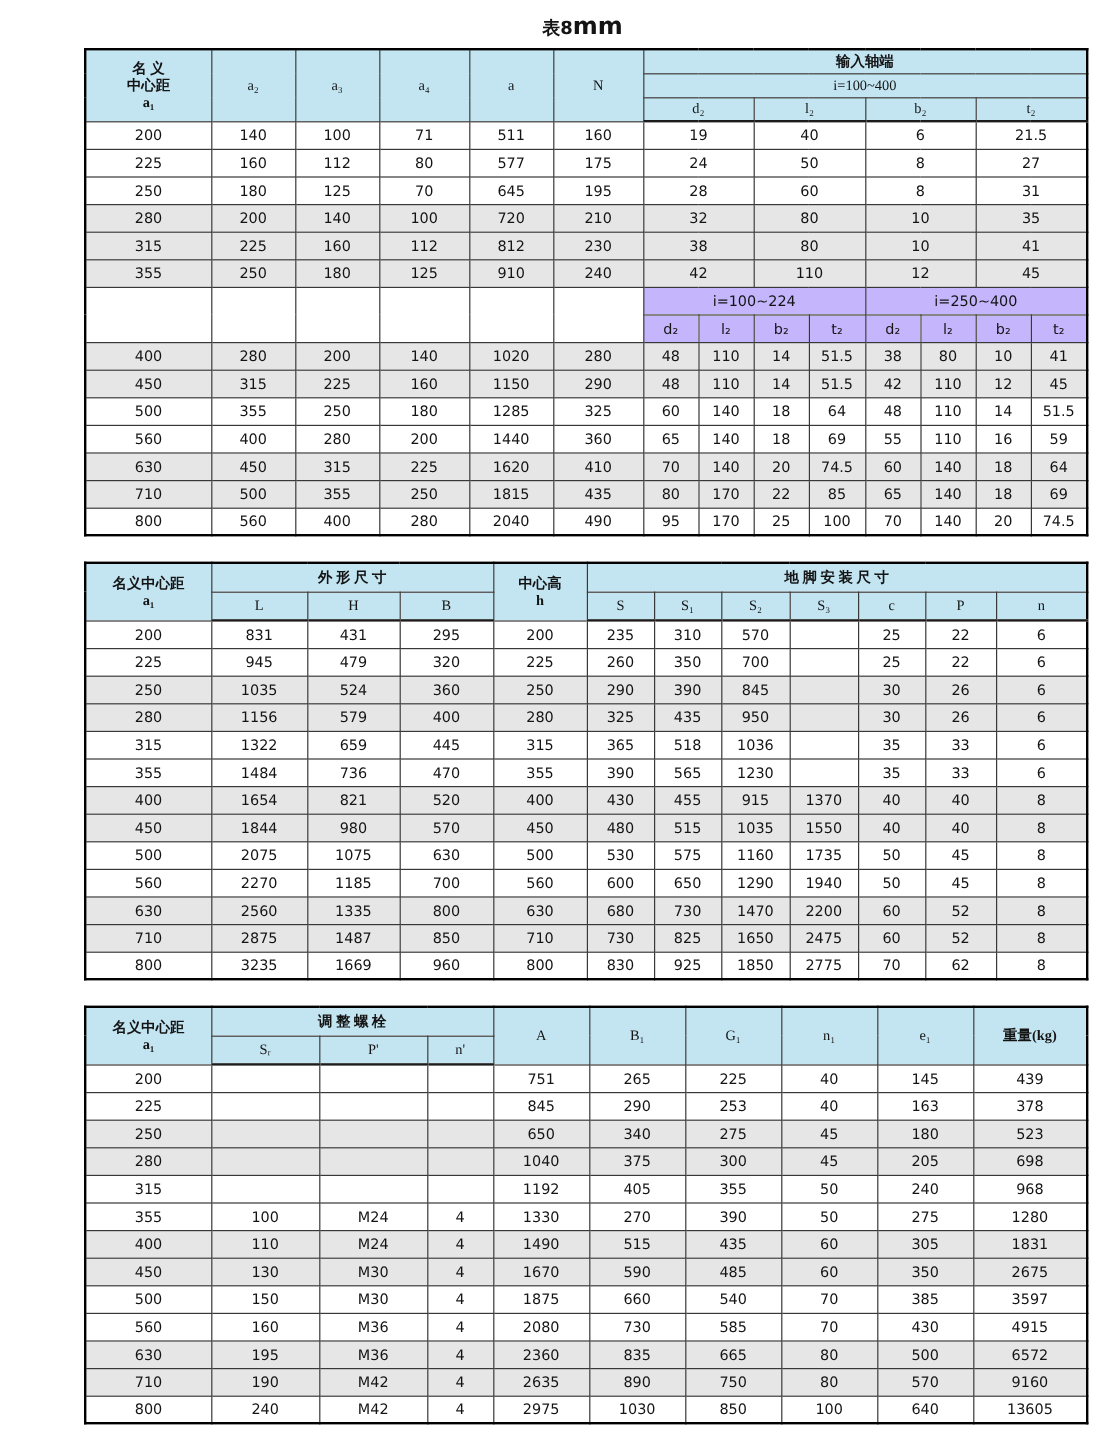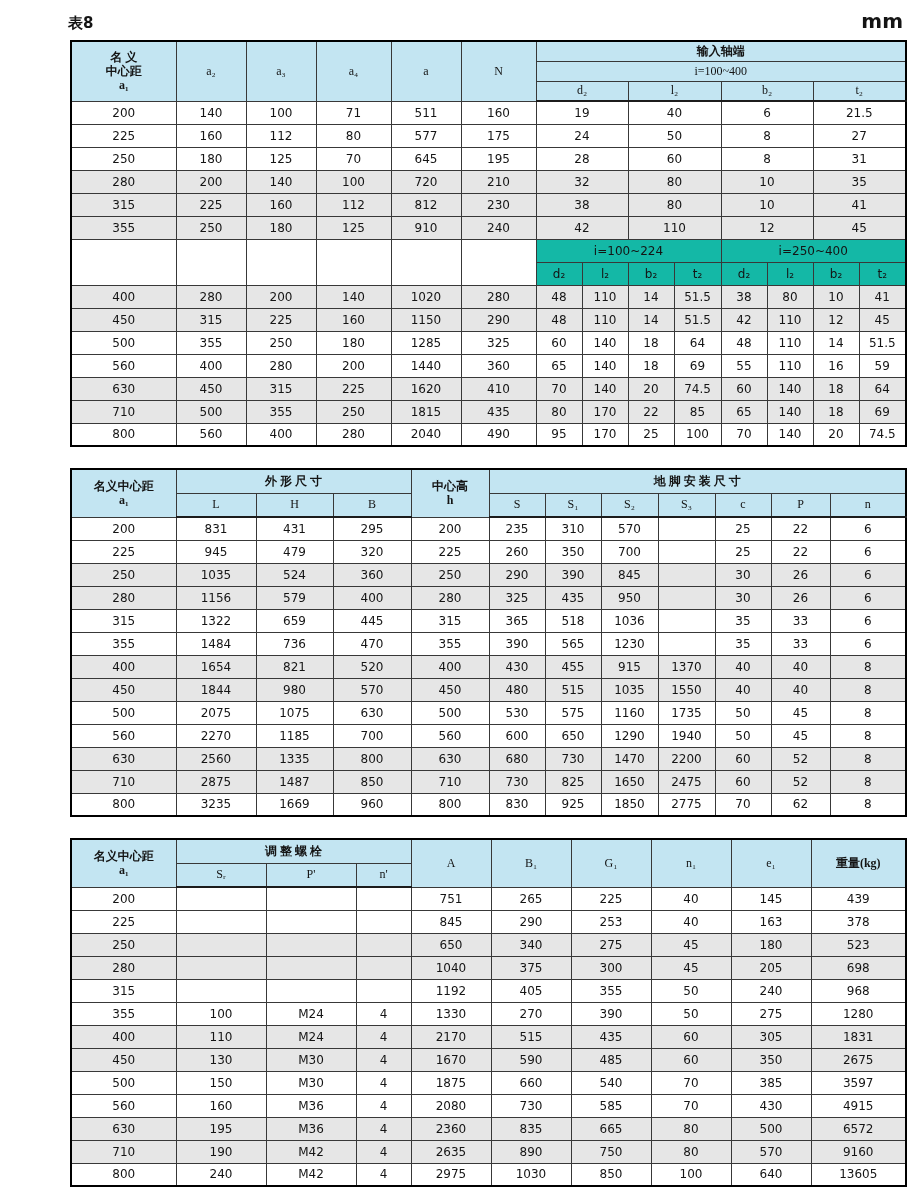--- a/index.html
+++ b/index.html
@@ -9,41 +9,41 @@
     --outer:#000000;
     --txt:#141414;
   }
   html,body{margin:0;padding:0;}
   body{
     width:920px;height:1200px;background:#ffffff;color:var(--txt);
     font-family:"DejaVu Sans","Liberation Sans",sans-serif;
     position:relative;overflow:hidden;
   }
   .titlebar{
-    display:flex;justify-content:space-between;align-items:flex-end;
+    display:flex;justify-content:center;align-items:flex-end;
     margin:9px 0 7px 68px;width:837px;
   }
   .tbl-no{font-size:15px;font-weight:bold;}
   .unit{font-size:20px;font-weight:bold;margin-right:2px;}
   table{
     border-collapse:collapse;table-layout:fixed;margin-left:70px;
     border:2px solid var(--outer);
   }
   td,th{
     border:1px solid var(--bd);
     text-align:center;vertical-align:middle;
     font-size:12px;padding:0;overflow:hidden;white-space:nowrap;
   }
   th{font-weight:normal;}
   thead tr:last-child th{border-bottom:2px solid #1c1c1c;}
   .hd{background:var(--hd);font-family:Liberation Serif, serif;}
   .cjk{font-weight:bold;}
   .corner div{line-height:14px;}
   tr.shade td{background:var(--shade);}
-  .mid{background:#14b8a6;}
+  .mid{background:#c4b5fd;}
   .sp{background:#ffffff;}
   #t1 thead tr{height:20px;}
   #t1 tbody tr{height:23px;}
   #t2,#t3{margin-top:21px;}
   #t2 thead tr,#t3 thead tr{height:24px;}
   #t2 tbody tr,#t3 tbody tr{height:23px;}
 </style>
 </head>
 <body>
 
@@ -632,21 +632,21 @@
         <td>390</td>
         <td>50</td>
         <td>275</td>
         <td>1280</td>
       </tr>
       <tr class="shade">
         <td>400</td>
         <td>110</td>
         <td>M24</td>
         <td>4</td>
-        <td>2170</td>
+        <td>1490</td>
         <td>515</td>
         <td>435</td>
         <td>60</td>
         <td>305</td>
         <td>1831</td>
       </tr>
       <tr class="shade">
         <td>450</td>
         <td>130</td>
         <td>M30</td>

